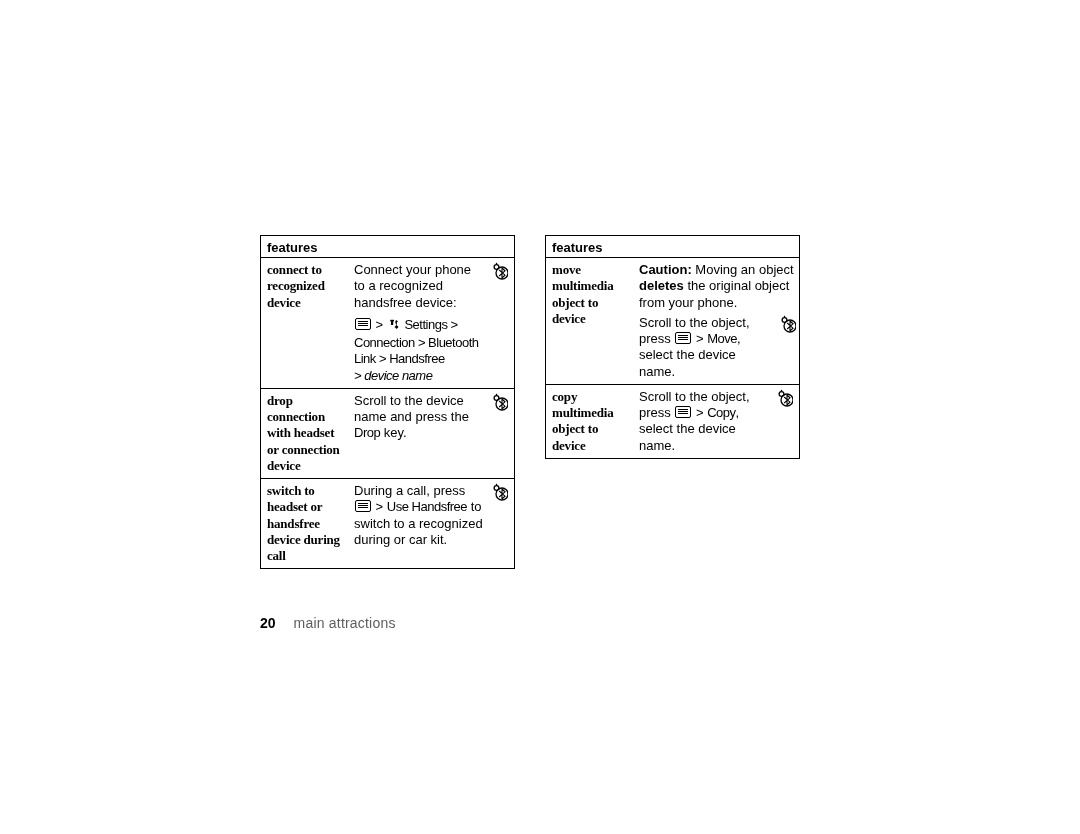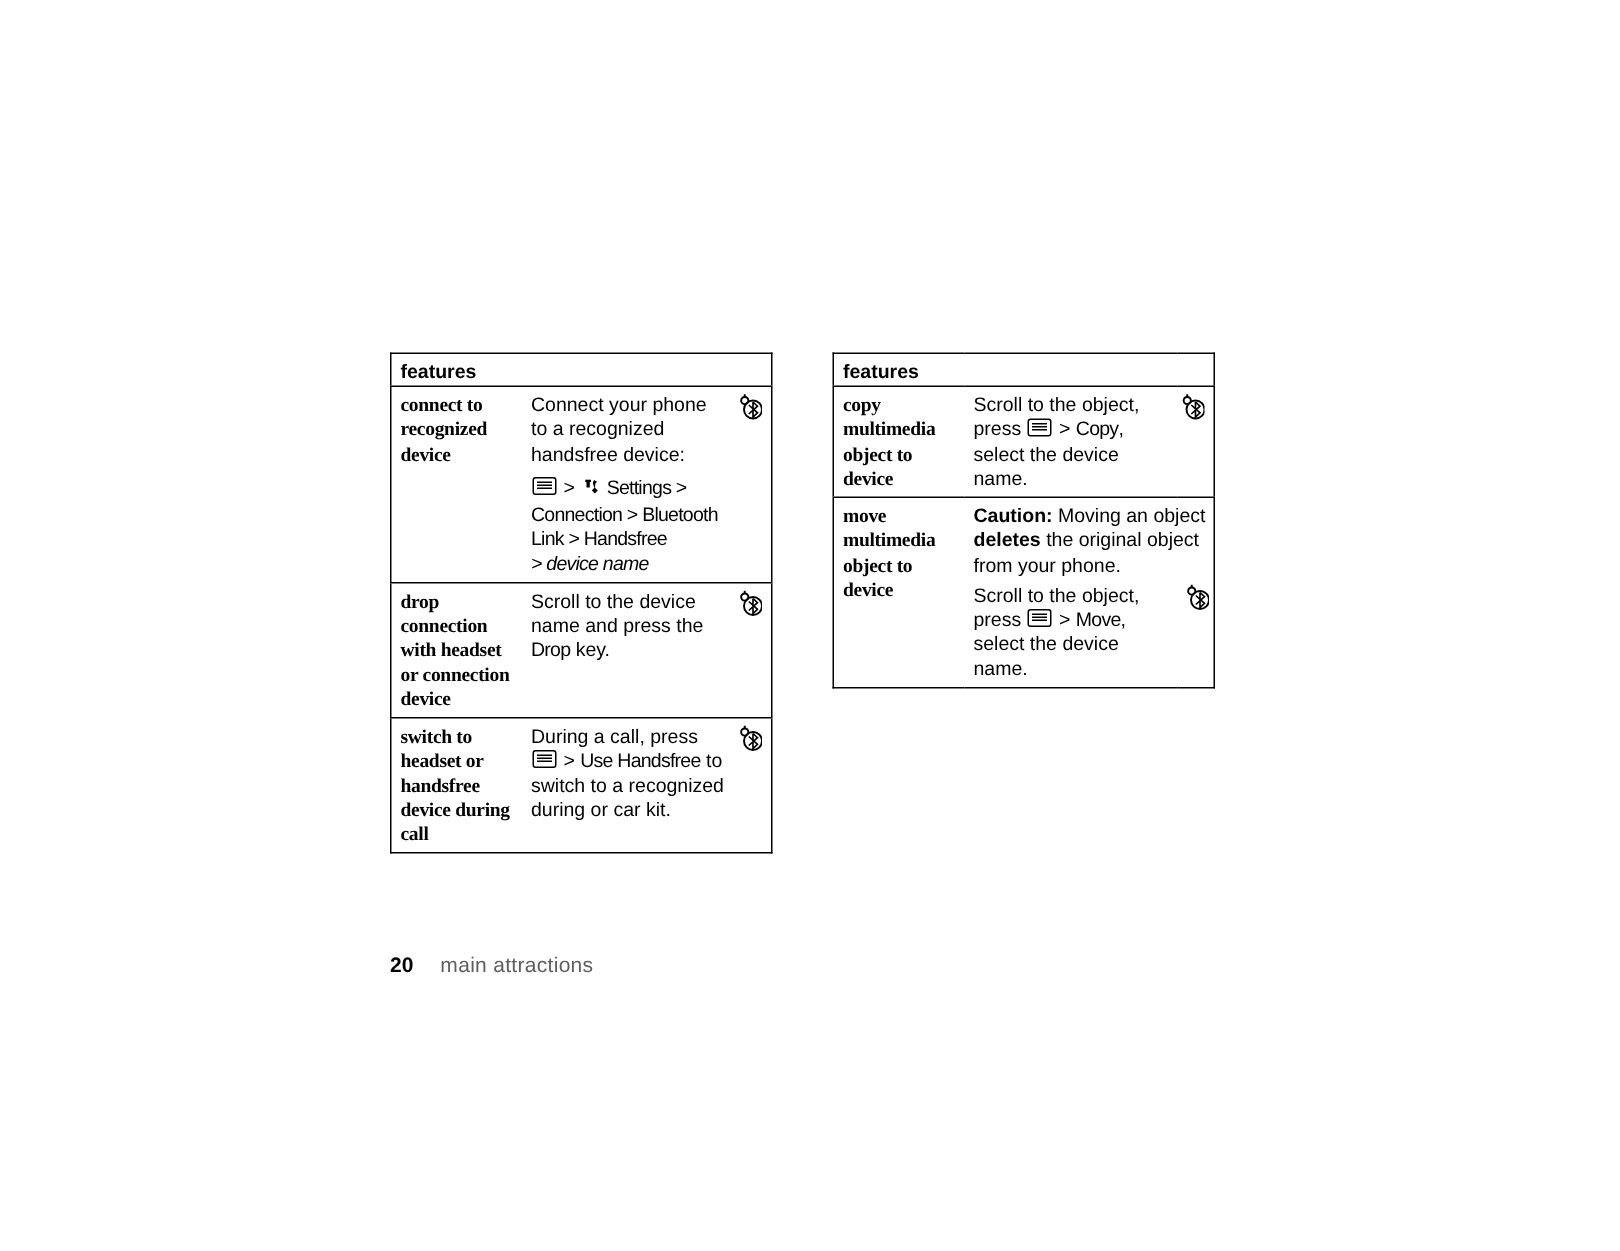--- a/index.html
+++ b/index.html
@@ -13,21 +13,21 @@
     font-size: 14px;
   }
   .page {
     position: absolute;
     left: 260px;
     top: 235px;
     width: 540px;
   }
   .columns {
     display: flex;
-    gap: 40px;
+    gap: 30px;
   }
   .col {
     flex: 0 0 255px;
   }
   table {
     width: 100%;
     border-collapse: collapse;
     border: 1.5px solid #000;
   }
   th.features-header {
@@ -83,21 +83,21 @@
     height: 1.2px; background: #000;
     box-shadow: 0 2px 0 #000, 0 4px 0 #000;
   }
   .tools-icon {
     display:inline-block;
     vertical-align: -2px;
     margin: 0 1px;
   }
   .bt-icon svg { display:inline-block; }
   .footer {
-    margin-top: 66px;
+    margin-top: 46px;
     font-size: 14px;
   }
   .footer .pg {
     font-weight: bold;
     margin-right: 18px;
   }
   .footer .sec { color: #5e5e5e; letter-spacing: 0.2px;}
   
   tr.row td { border-top: 1px solid #000; }
   
@@ -188,39 +188,20 @@
     </div>
 
     <div class="col">
       <table>
         <tbody>
             <tr class="first">
               <th class="features-header" colspan="3">features</th>
             </tr>
 
         <tr class="row">
-          <td class="feat">copy multimedia object to device</td>
-          <td class="desc">
-            <span>Scroll to the object,</span><br>
-            <span>press </span><span class="menu-key"></span> &gt; <span class="cond">Copy</span>,<br>
-            <span>select the device name.</span>
-          </td>
-          <td class="icon">
-            <span class="bt-icon">
-              <svg width="16" height="18" viewBox="0 0 16 18">
-                    <circle cx="10" cy="11" r="6" fill="none" stroke="#000" stroke-width="1.3"></circle>
-                    <path d="M10 6 L10 16 L13 13.2 L7.2 8 M10 6 L13 8.8 L7.2 14" fill="none" stroke="#000" stroke-width="1.1"></path>
-                    <circle cx="4.5" cy="5" r="2.4" fill="none" stroke="#000" stroke-width="1.3"></circle>
-                    <line x1="4.5" y1="2.6" x2="4.5" y2="0.8" stroke="#000" stroke-width="1.3"></line>
-                  </svg>
-            </span>
-          </td>
-        </tr>
-
-        <tr class="row">
           <td class="feat">move multimedia object to device</td>
           <td class="desc rel" colspan="2">
             <span style="padding-right:0">
               <b>Caution:</b><span> Moving an object </span><b>deletes</b><span> the original object from your phone.</span>
             </span>
             <div style="height:4px"></div>
             <div style="padding-right:22px; position:relative;">
               <span>Scroll to the object,</span><br>
               <span>press </span><span class="menu-key"></span> &gt; <span class="cond">Move</span>,<br>
               <span>select the device name.</span>
@@ -228,20 +209,39 @@
                 <svg width="16" height="18" viewBox="0 0 16 18">
                       <circle cx="10" cy="11" r="6" fill="none" stroke="#000" stroke-width="1.3"></circle>
                       <path d="M10 6 L10 16 L13 13.2 L7.2 8 M10 6 L13 8.8 L7.2 14" fill="none" stroke="#000" stroke-width="1.1"></path>
                       <circle cx="4.5" cy="5" r="2.4" fill="none" stroke="#000" stroke-width="1.3"></circle>
                       <line x1="4.5" y1="2.6" x2="4.5" y2="0.8" stroke="#000" stroke-width="1.3"></line>
                     </svg>
               </span>
             </div>
           </td>
         </tr>
+
+        <tr class="row">
+          <td class="feat">copy multimedia object to device</td>
+          <td class="desc">
+            <span>Scroll to the object,</span><br>
+            <span>press </span><span class="menu-key"></span> &gt; <span class="cond">Copy</span>,<br>
+            <span>select the device name.</span>
+          </td>
+          <td class="icon">
+            <span class="bt-icon">
+              <svg width="16" height="18" viewBox="0 0 16 18">
+                    <circle cx="10" cy="11" r="6" fill="none" stroke="#000" stroke-width="1.3"></circle>
+                    <path d="M10 6 L10 16 L13 13.2 L7.2 8 M10 6 L13 8.8 L7.2 14" fill="none" stroke="#000" stroke-width="1.1"></path>
+                    <circle cx="4.5" cy="5" r="2.4" fill="none" stroke="#000" stroke-width="1.3"></circle>
+                    <line x1="4.5" y1="2.6" x2="4.5" y2="0.8" stroke="#000" stroke-width="1.3"></line>
+                  </svg>
+            </span>
+          </td>
+        </tr>
       </tbody>
         </table>
     </div>
 
   </div>
 
   <div class="footer">
     <span class="pg">20</span><span class="sec">main attractions</span>
   </div>
 </div>

